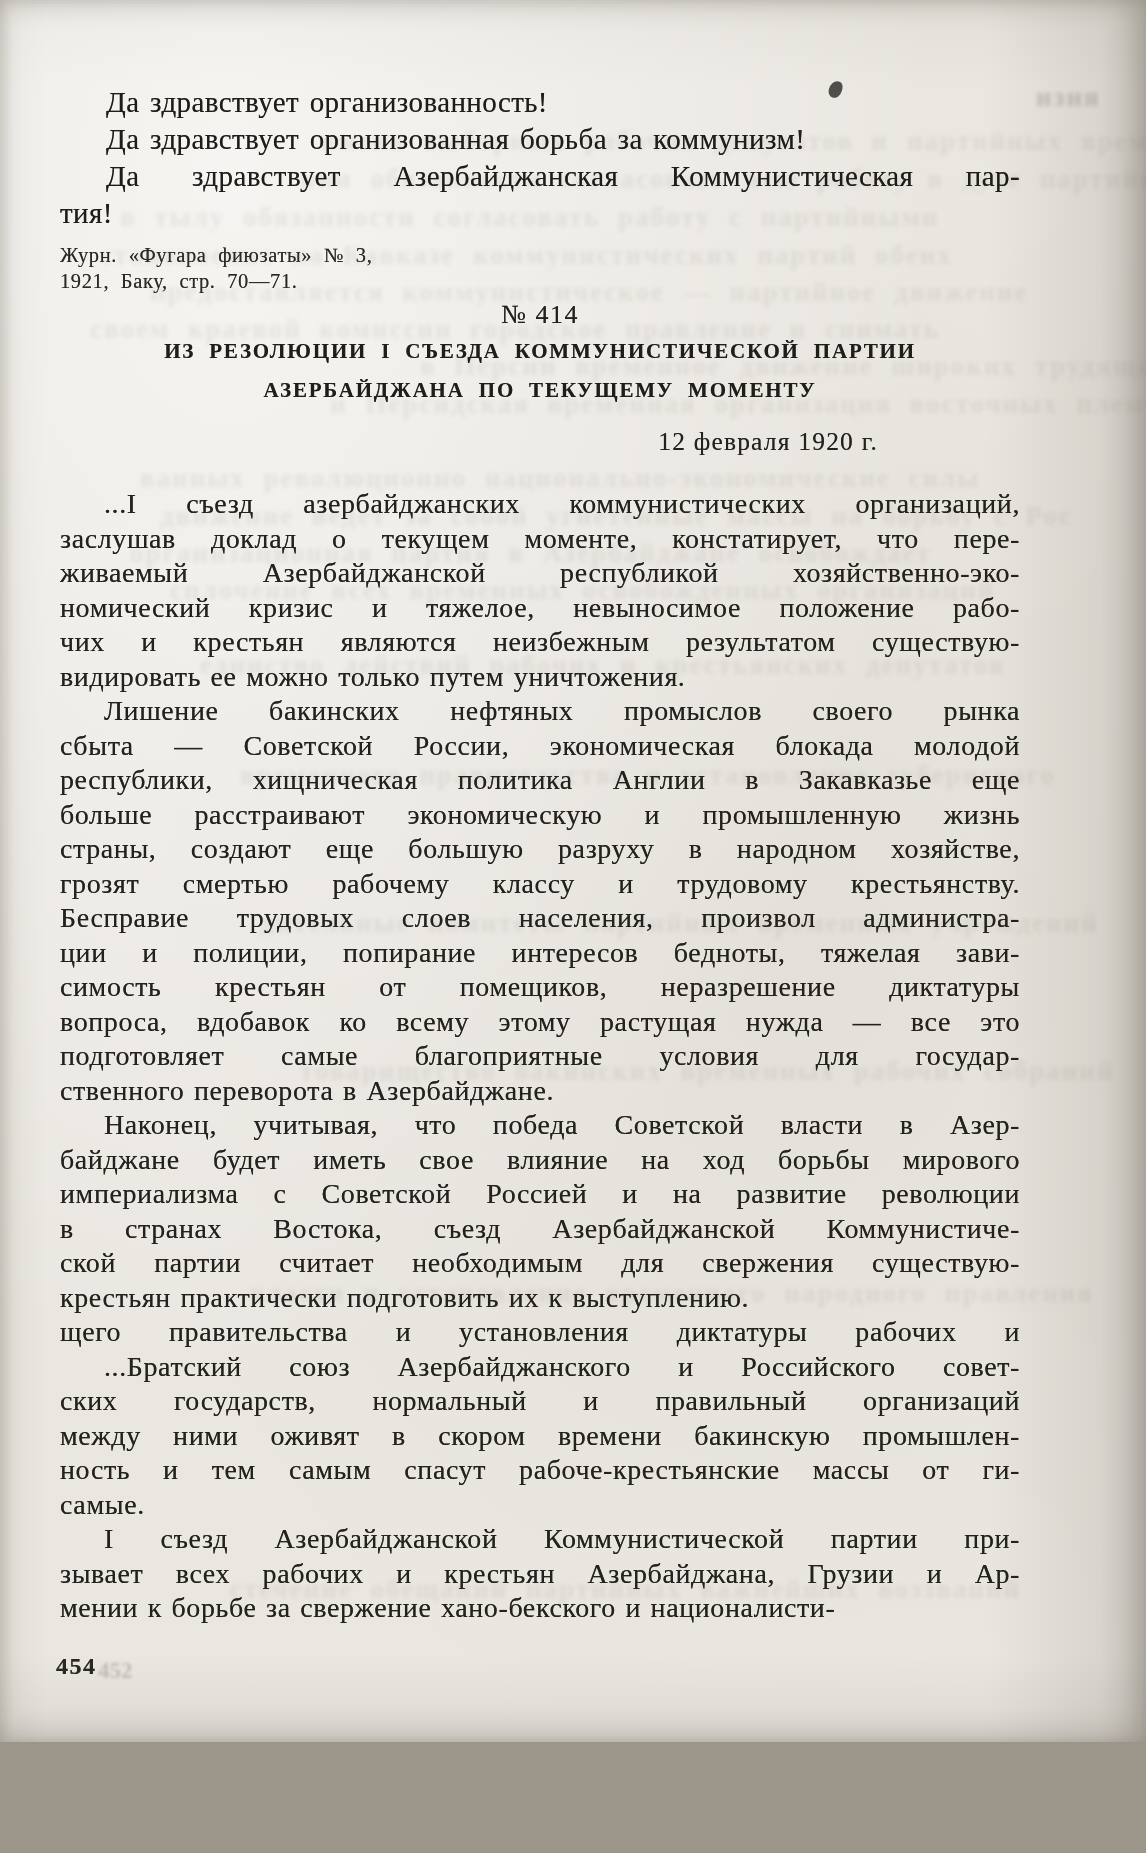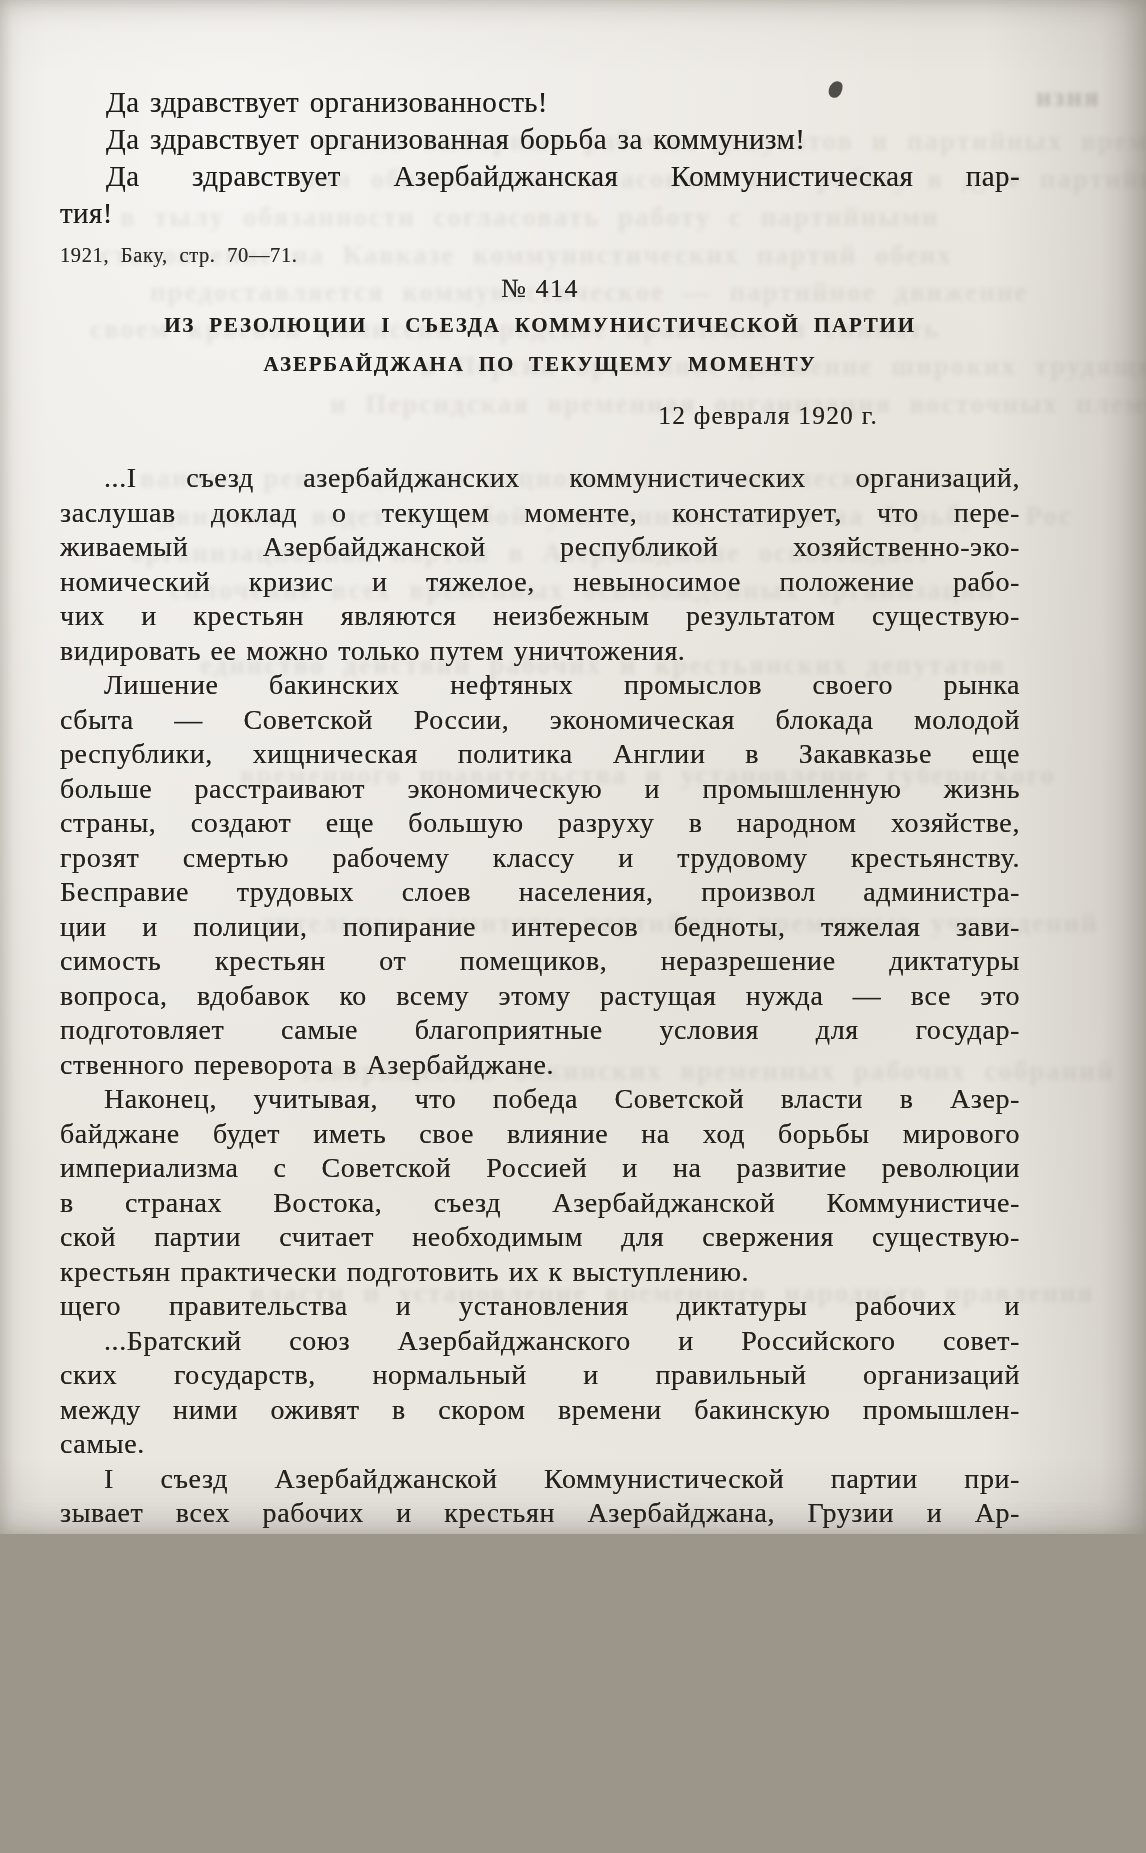--- a/index.html
+++ b/index.html
@@ -1,19 +1,19 @@
 <!DOCTYPE html>
 <html><head>
 <meta charset="utf-8">
 <style>
   html,body{margin:0;padding:0;}
   body{background:#9b958a;font-family:"Liberation Serif", serif;}
   .scan{
     position:relative;
-    width:1146px;height:1534px;
+    width:1146px;height:1742px;
     margin:0 auto;
     overflow:hidden;
     color:#24221e;
     background:
       radial-gradient(ellipse at 20% 10%, rgba(255,255,255,.55), rgba(255,255,255,0) 55%),
       radial-gradient(ellipse at 70% 55%, rgba(190,183,170,.14), rgba(190,183,170,0) 60%),
       linear-gradient(to right, rgba(120,112,100,.10), rgba(120,112,100,0) 4%, rgba(120,112,100,0) 86%, rgba(112,104,92,.14) 96%, rgba(96,89,78,.26)),
       linear-gradient(to bottom, rgba(120,112,100,.07), rgba(120,112,100,0) 5%, rgba(120,112,100,0) 95%, rgba(110,102,92,.12)),
       #eae7e1;
     box-shadow:
@@ -81,20 +81,21 @@
   <div class="content">
 
     <div class="slogans">
         <div class="sline indent">Да здравствует организованность!</div>
         <div class="sline indent">Да здравствует организованная борьба за коммунизм!</div>
         <div class="sline indent just">Да здравствует Азербайджанская Коммунистическая пар-</div>
         <div class="sline">тия!</div>
       </div>
 
     <div class="citation">
+        <div class="cline">Журн. «Фугара фиюзаты» № 3,</div>
         <div class="cline">1921, Баку, стр. 70—71.</div>
       </div>
 
     <div class="doc-number">№ 414</div>
 
     <div class="doc-title">
       <div>ИЗ РЕЗОЛЮЦИИ I СЪЕЗДА КОММУНИСТИЧЕСКОЙ ПАРТИИ</div>
       <div>АЗЕРБАЙДЖАНА ПО ТЕКУЩЕМУ МОМЕНТУ</div>
     </div>
 
@@ -122,20 +123,21 @@
         <div class="bline first just">Наконец, учитывая, что победа Советской власти в Азер-</div>
         <div class="bline just">байджане будет иметь свое влияние на ход борьбы мирового</div>
         <div class="bline just">империализма с Советской Россией и на развитие революции</div>
         <div class="bline just">в странах Востока, съезд Азербайджанской Коммунистиче-</div>
         <div class="bline just">ской партии считает необходимым для свержения существую-</div>
         <div class="bline">крестьян практически подготовить их к выступлению.</div>
         <div class="bline just">щего правительства и установления диктатуры рабочих и</div>
         <div class="bline first just">...Братский союз Азербайджанского и Российского совет-</div>
         <div class="bline just">ских государств, нормальный и правильный организаций</div>
         <div class="bline just">между ними оживят в скором времени бакинскую промышлен-</div>
+        <div class="bline just">ность и тем самым спасут рабоче-крестьянские массы от ги-</div>
         <div class="bline">самые.</div>
         <div class="bline first just">I съезд Азербайджанской Коммунистической партии при-</div>
         <div class="bline just">зывает всех рабочих и крестьян Азербайджана, Грузии и Ар-</div>
         <div class="bline">мении к борьбе за свержение хано-бекского и националисти-</div>
       </div>
 
   </div>
 
   <div class="page-number-ghost">452</div>
 

